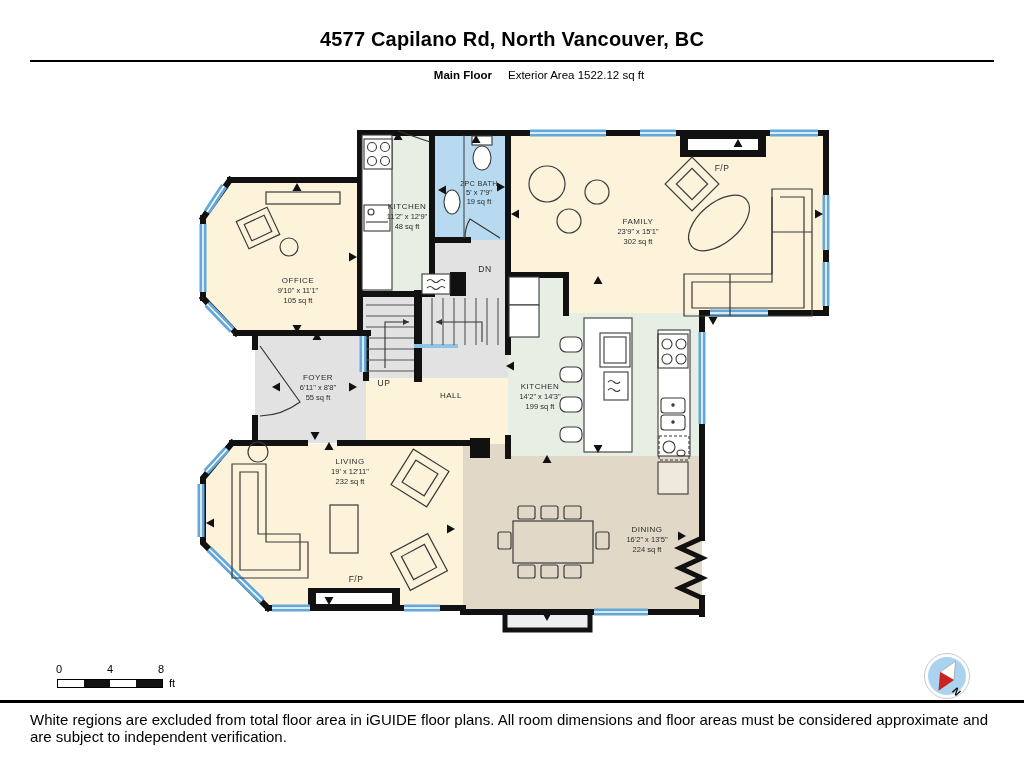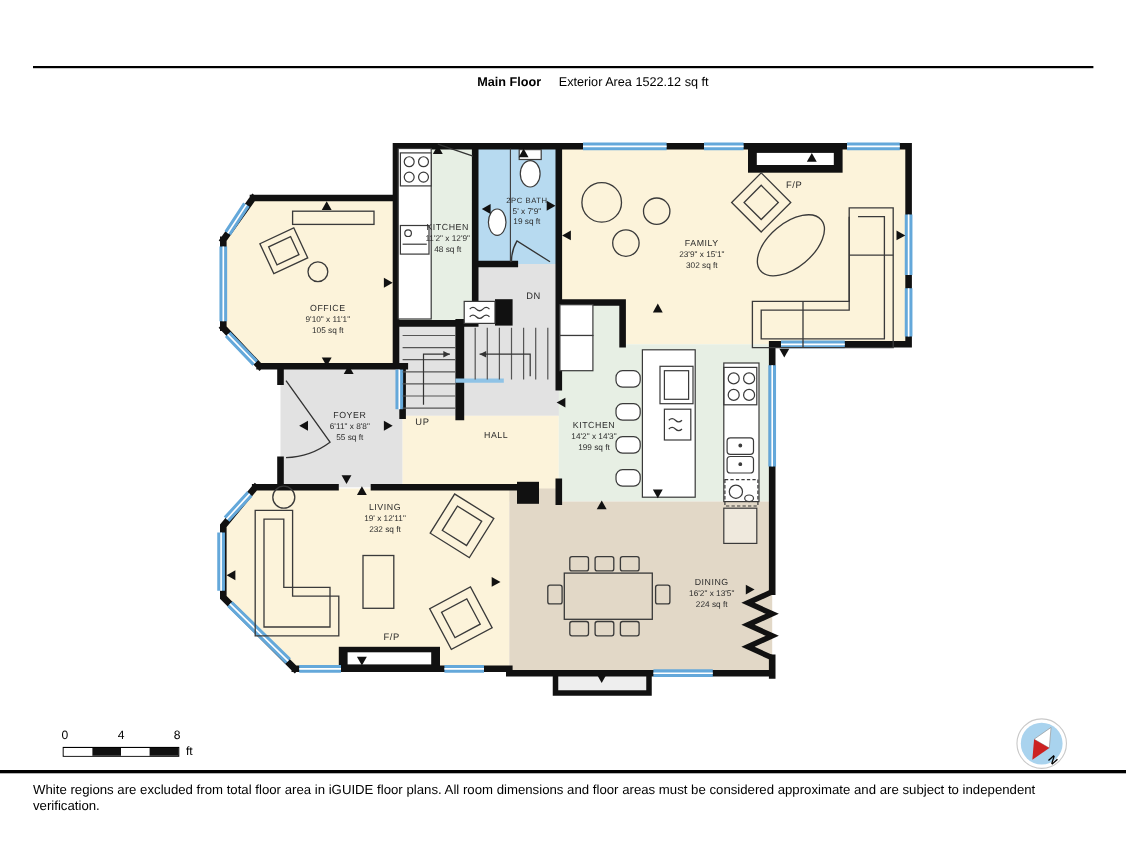--- a/index.html
+++ b/index.html
@@ -22,27 +22,28 @@
   .scalebar{left:57px;top:663px;width:105px;height:28px;}
   .scalebar .ticks{position:absolute;left:0;top:0;width:100%;height:12px;font-size:11px;color:#000;}
   .scalebar .ticks span{position:absolute;transform:translateX(-50%);}
   .scalebar .bar{position:absolute;left:0;top:16px;width:104px;height:7px;border:1px solid #000;display:flex;}
   .scalebar .bar i{flex:1;display:block;}
   .seg-w{background:#fff;} .seg-b{background:#111;}
   .scale-unit{position:absolute;left:112px;top:14px;font-size:11px;color:#000;}
   .prepared{left:0;top:671px;width:1024px;text-align:center;font-size:10px;color:#000;}
   .north-label{left:953px;top:686px;font-size:10px;font-weight:bold;color:#000;transform:rotate(48deg);}
   .bottom-rule{left:0;top:700px;width:1024px;height:3px;background:#000;}
-  .disclaimer{left:30px;top:711px;width:964px;font-size:12px;color:#000;}
+  .disclaimer{left:30px;top:711px;width:964px;font-size:15px;color:#000;}
 </style>
 </head>
 <body>
 
 <div class="page">
 
+  <div class="abs title">4577 Capilano Rd, North Vancouver, BC</div>
   <div class="abs top-rule"></div>
   <div class="abs subtitle">
     <span class="fl">Main Floor</span><span>Exterior Area 1522.12 sq ft</span>
   </div>
 
   <svg class="abs plansvg" viewBox="0 0 1024 768" xmlns="http://www.w3.org/2000/svg">
 
     <g>
       <path d="M232,182 H358 V331 H237 L205,297 V219 Z" fill="#fcf3da"></path>
       <rect x="360" y="133" width="72" height="159" fill="#e7efe4"></rect>

